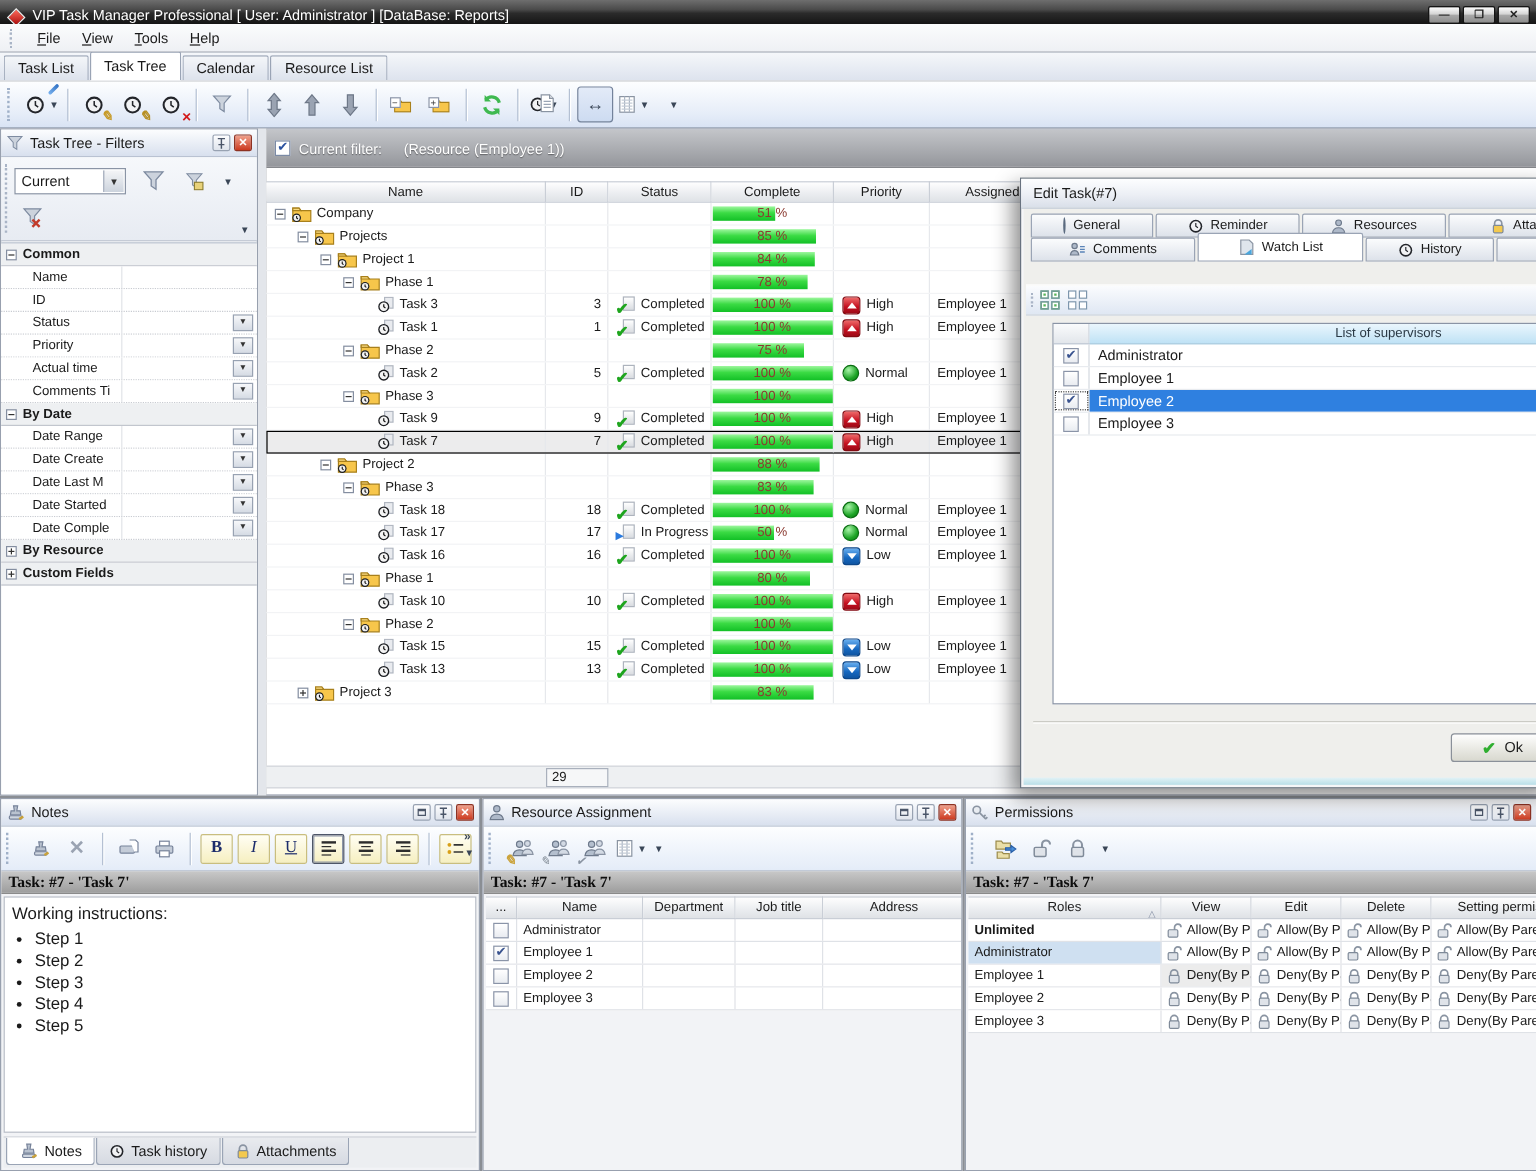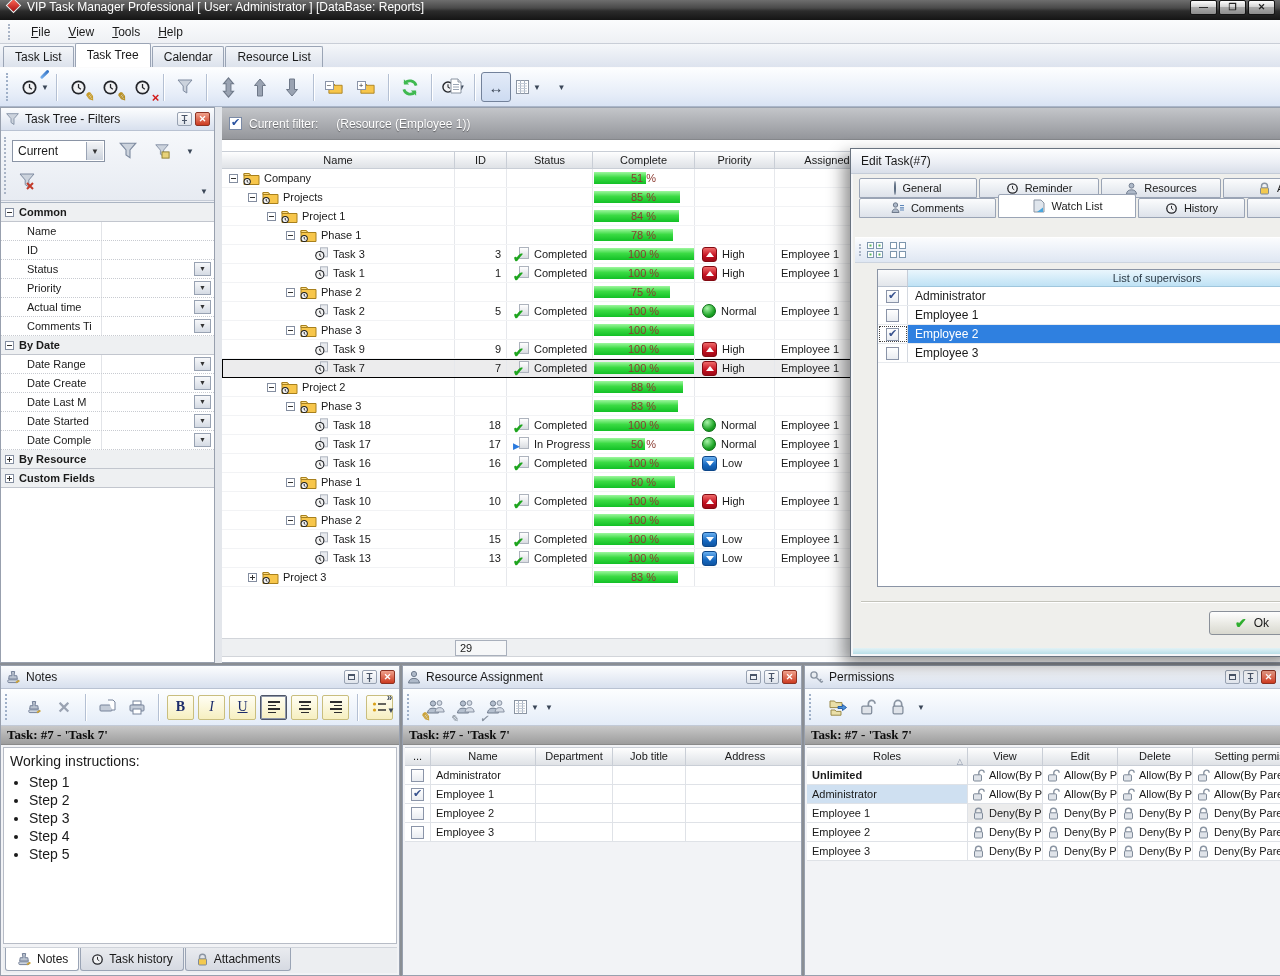--- a/index.html
+++ b/index.html
@@ -4,21 +4,21 @@
 <style>
   * { margin:0; padding:0; box-sizing:border-box; }
   html,body { width:1280px; height:976px; }
   body { position:relative; overflow:hidden; background:#8a8e94;
          font-family:"Liberation Sans",sans-serif; font-size:11px; color:#1a1a1a; }
   svg { display:block; }
 
   
   .titlebar { position:absolute; left:0; top:0; right:0; height:20px;
     background:linear-gradient(#6e6e6e,#4a4a4a 40%,#2b2b2b 55%,#151515);
-    color:#fff; display:flex; align-items:flex-start; padding:0 5px; font-size:12px; }
+    color:#fff; display:flex; align-items:flex-end; padding:0 5px; font-size:12px; }
   .app-logo { width:11px; height:11px; background:linear-gradient(135deg,#ff6a5a,#a80c0c);
     transform:rotate(45deg); border:1px solid #f0f0f0; margin:0 8px 0 3px; flex:none; }
   .winbtns { margin-left:auto; display:flex; gap:2px; }
   .winbtn { width:27px; height:15px; border:1px solid #141414; border-radius:2px;
     background:linear-gradient(#fdfdfd,#d3d3d3 45%,#a9a9a9 50%,#8d8d8d);
     color:#222; font-size:9px; line-height:12px; text-align:center; font-weight:bold; }
 
   
   .menubar { position:absolute; top:20px; left:0; right:0; height:24px;
     background:linear-gradient(#fbfcfd,#eef0f4); border-bottom:1px solid #c9ced7;
@@ -1628,21 +1628,21 @@
         </div>
       </div>
     </div>
 </div>
 
 <div class="dialog">
   <div class="dlg-title">
     <span>Edit Task(#7)</span>
   </div>
   <div class="dlg-tabs t1" id="dlg-tabs-top">
-      <div class="dtab" style="width: 118px;">
+      <div class="dtab" style="width: 102px;">
         <span><span class="sphere"></span></span>
         <span>General</span>
       </div>
       <div class="dtab" style="width: 120px;">
         <span>
           <svg width="13" height="13" viewBox="0 0 16 16">
             <circle cx="8" cy="8" r="6.6" fill="#23252a"></circle>
             <circle cx="8" cy="8" r="5" fill="#f1f2f4"></circle>
             <path d="M8 4.8V8l2.2 1.6" stroke="#23252a" stroke-width="1.2" fill="none"></path>
           </svg>

